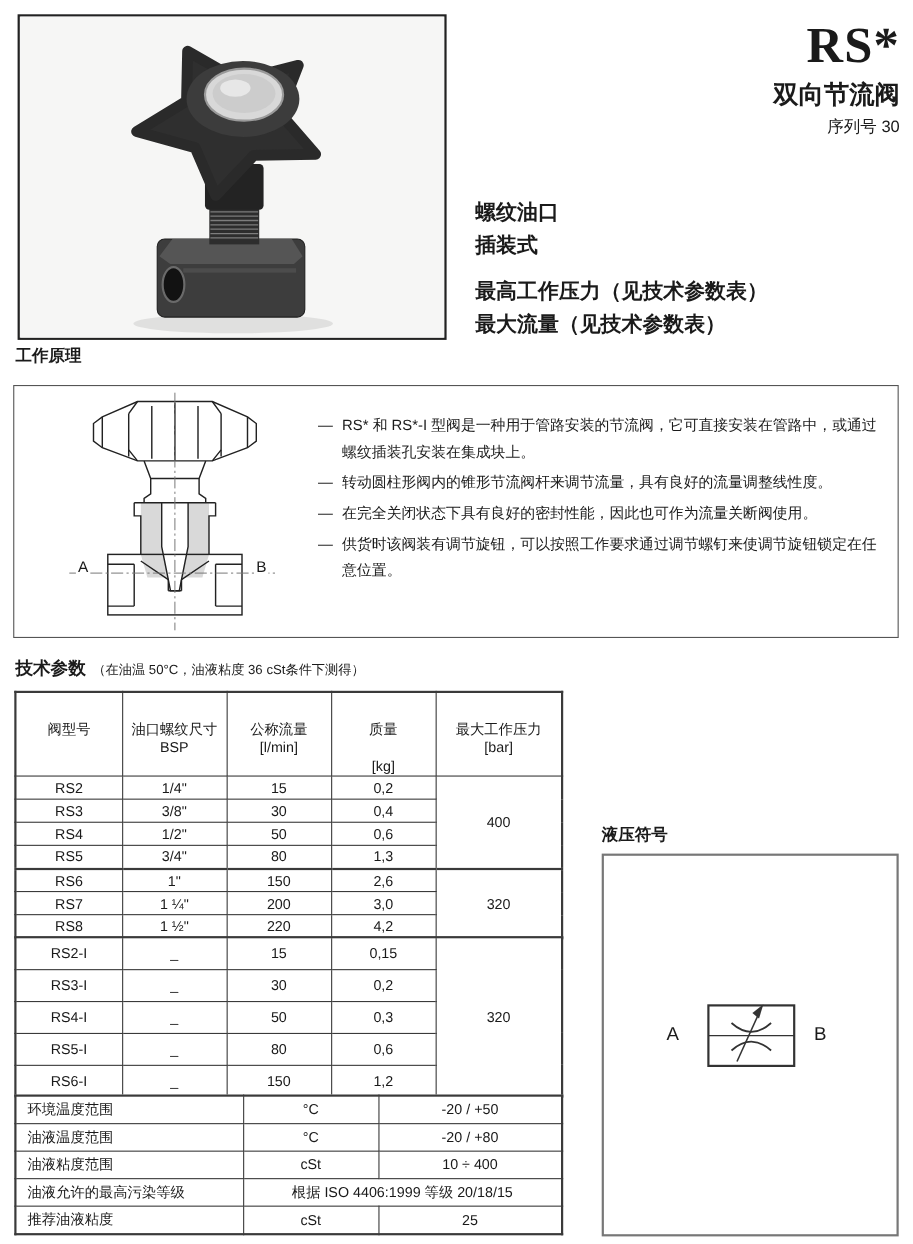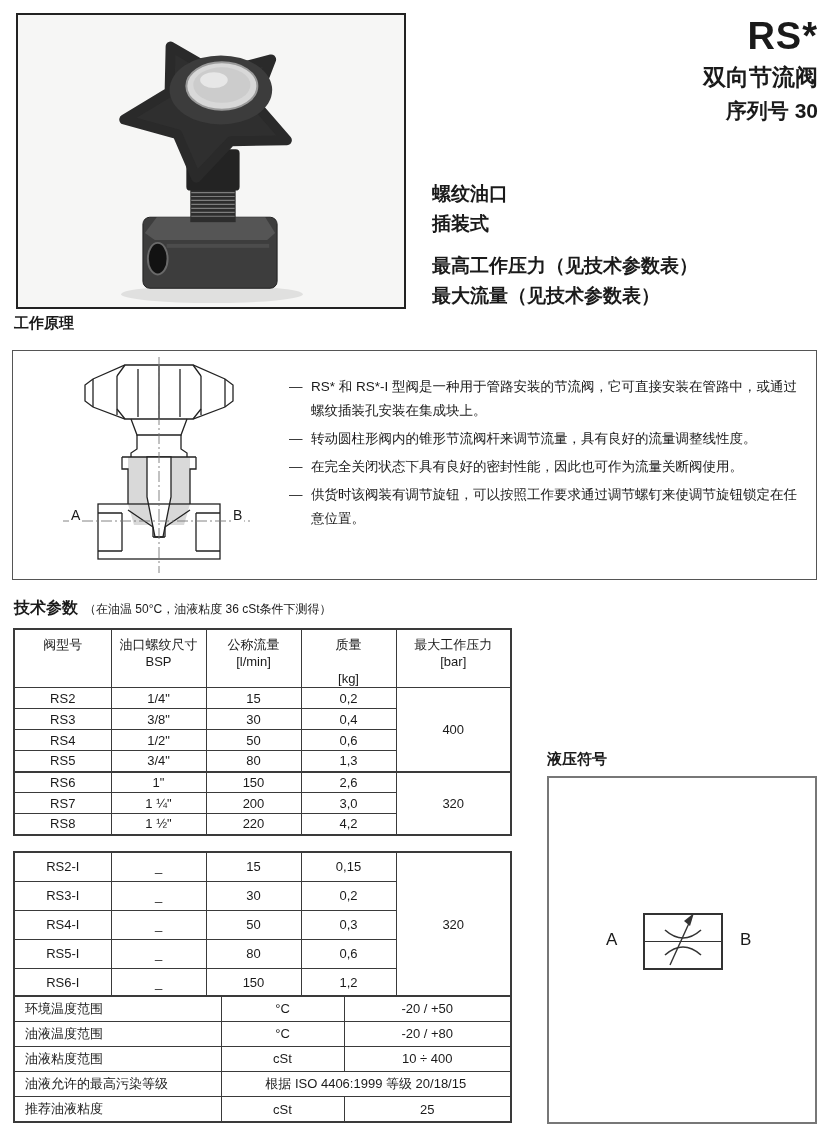--- a/index.html
+++ b/index.html
@@ -7,23 +7,23 @@
   body { width:830px; height:1131px; position:relative; overflow:hidden;
          font-family:"Liberation Sans", sans-serif; color:#1a1a1a; }
 
   
   .photo-box { position:absolute; left:16px; top:13px; width:390px; height:296px;
                border:2px solid #222; background:#f7f7f6; }
   .photo-box svg { display:block; width:100%; height:100%; }
 
   
   .title-block { position:absolute; top:16px; right:12px; text-align:right; }
-  .title-main { font-size:38px; font-weight:bold; line-height:1.1; letter-spacing:1px; }
+  .title-main { font-size:46px; font-weight:bold; line-height:1.1; letter-spacing:1px;font-family:Liberation Serif, serif; }
   .title-sub  { font-size:23px; font-weight:bold; margin-top:4px; }
-  .title-series { font-size:21px; font-weight:bold; margin-top:4px; }
+  .title-series { font-size:15px; font-weight:normal; margin-top:4px; }
 
   
   .intro { position:absolute; left:432px; top:179px; font-weight:bold; font-size:19px; }
   .intro div { line-height:30px; }
   .intro .grp2 { margin-top:12px; }
 
   
   .sec-heading { position:absolute; font-size:15px; font-weight:bold; }
   .wp-heading  { left:14px; top:314px; }
   .tp-heading  { left:14px; top:598px; font-size:16px; }
@@ -42,21 +42,21 @@
   .bullet { display:flex; margin-bottom:4px; }
   .bullet .dash { flex:0 0 22px; }
   .bullet .txt  { flex:1; }
 
   
   table { border-collapse:collapse; table-layout:fixed; font-size:13px; }
   table, td { border:1px solid #3a3a3a; }
   table { border-width:2px; position:absolute; left:13px; width:497px; background:#fff; }
   td { text-align:center; vertical-align:middle; padding:0; }
   .t1 { top:628px; }
-  .t1 td.h { height:53px; vertical-align:top; padding-top:6px; line-height:17px; }
+  .t1 td.h { height:53px; vertical-align:top; padding-top:24px; line-height:17px; }
   .t1 td.h .l2gap { margin-top:17px; }
   .t1 tr.r td { height:21px; }
   .t1 tr.grp td { border-top-width:2px;margin-top:12px; }
   .t2 { top:851px; }
   .t2 tr td { height:29px; }
   .t3 { top:995px; }
   .t3 tr td { height:25.2px;margin-left:44px; }
   .t3 td.lbl { text-align:left; padding-left:10px; }
 
   

